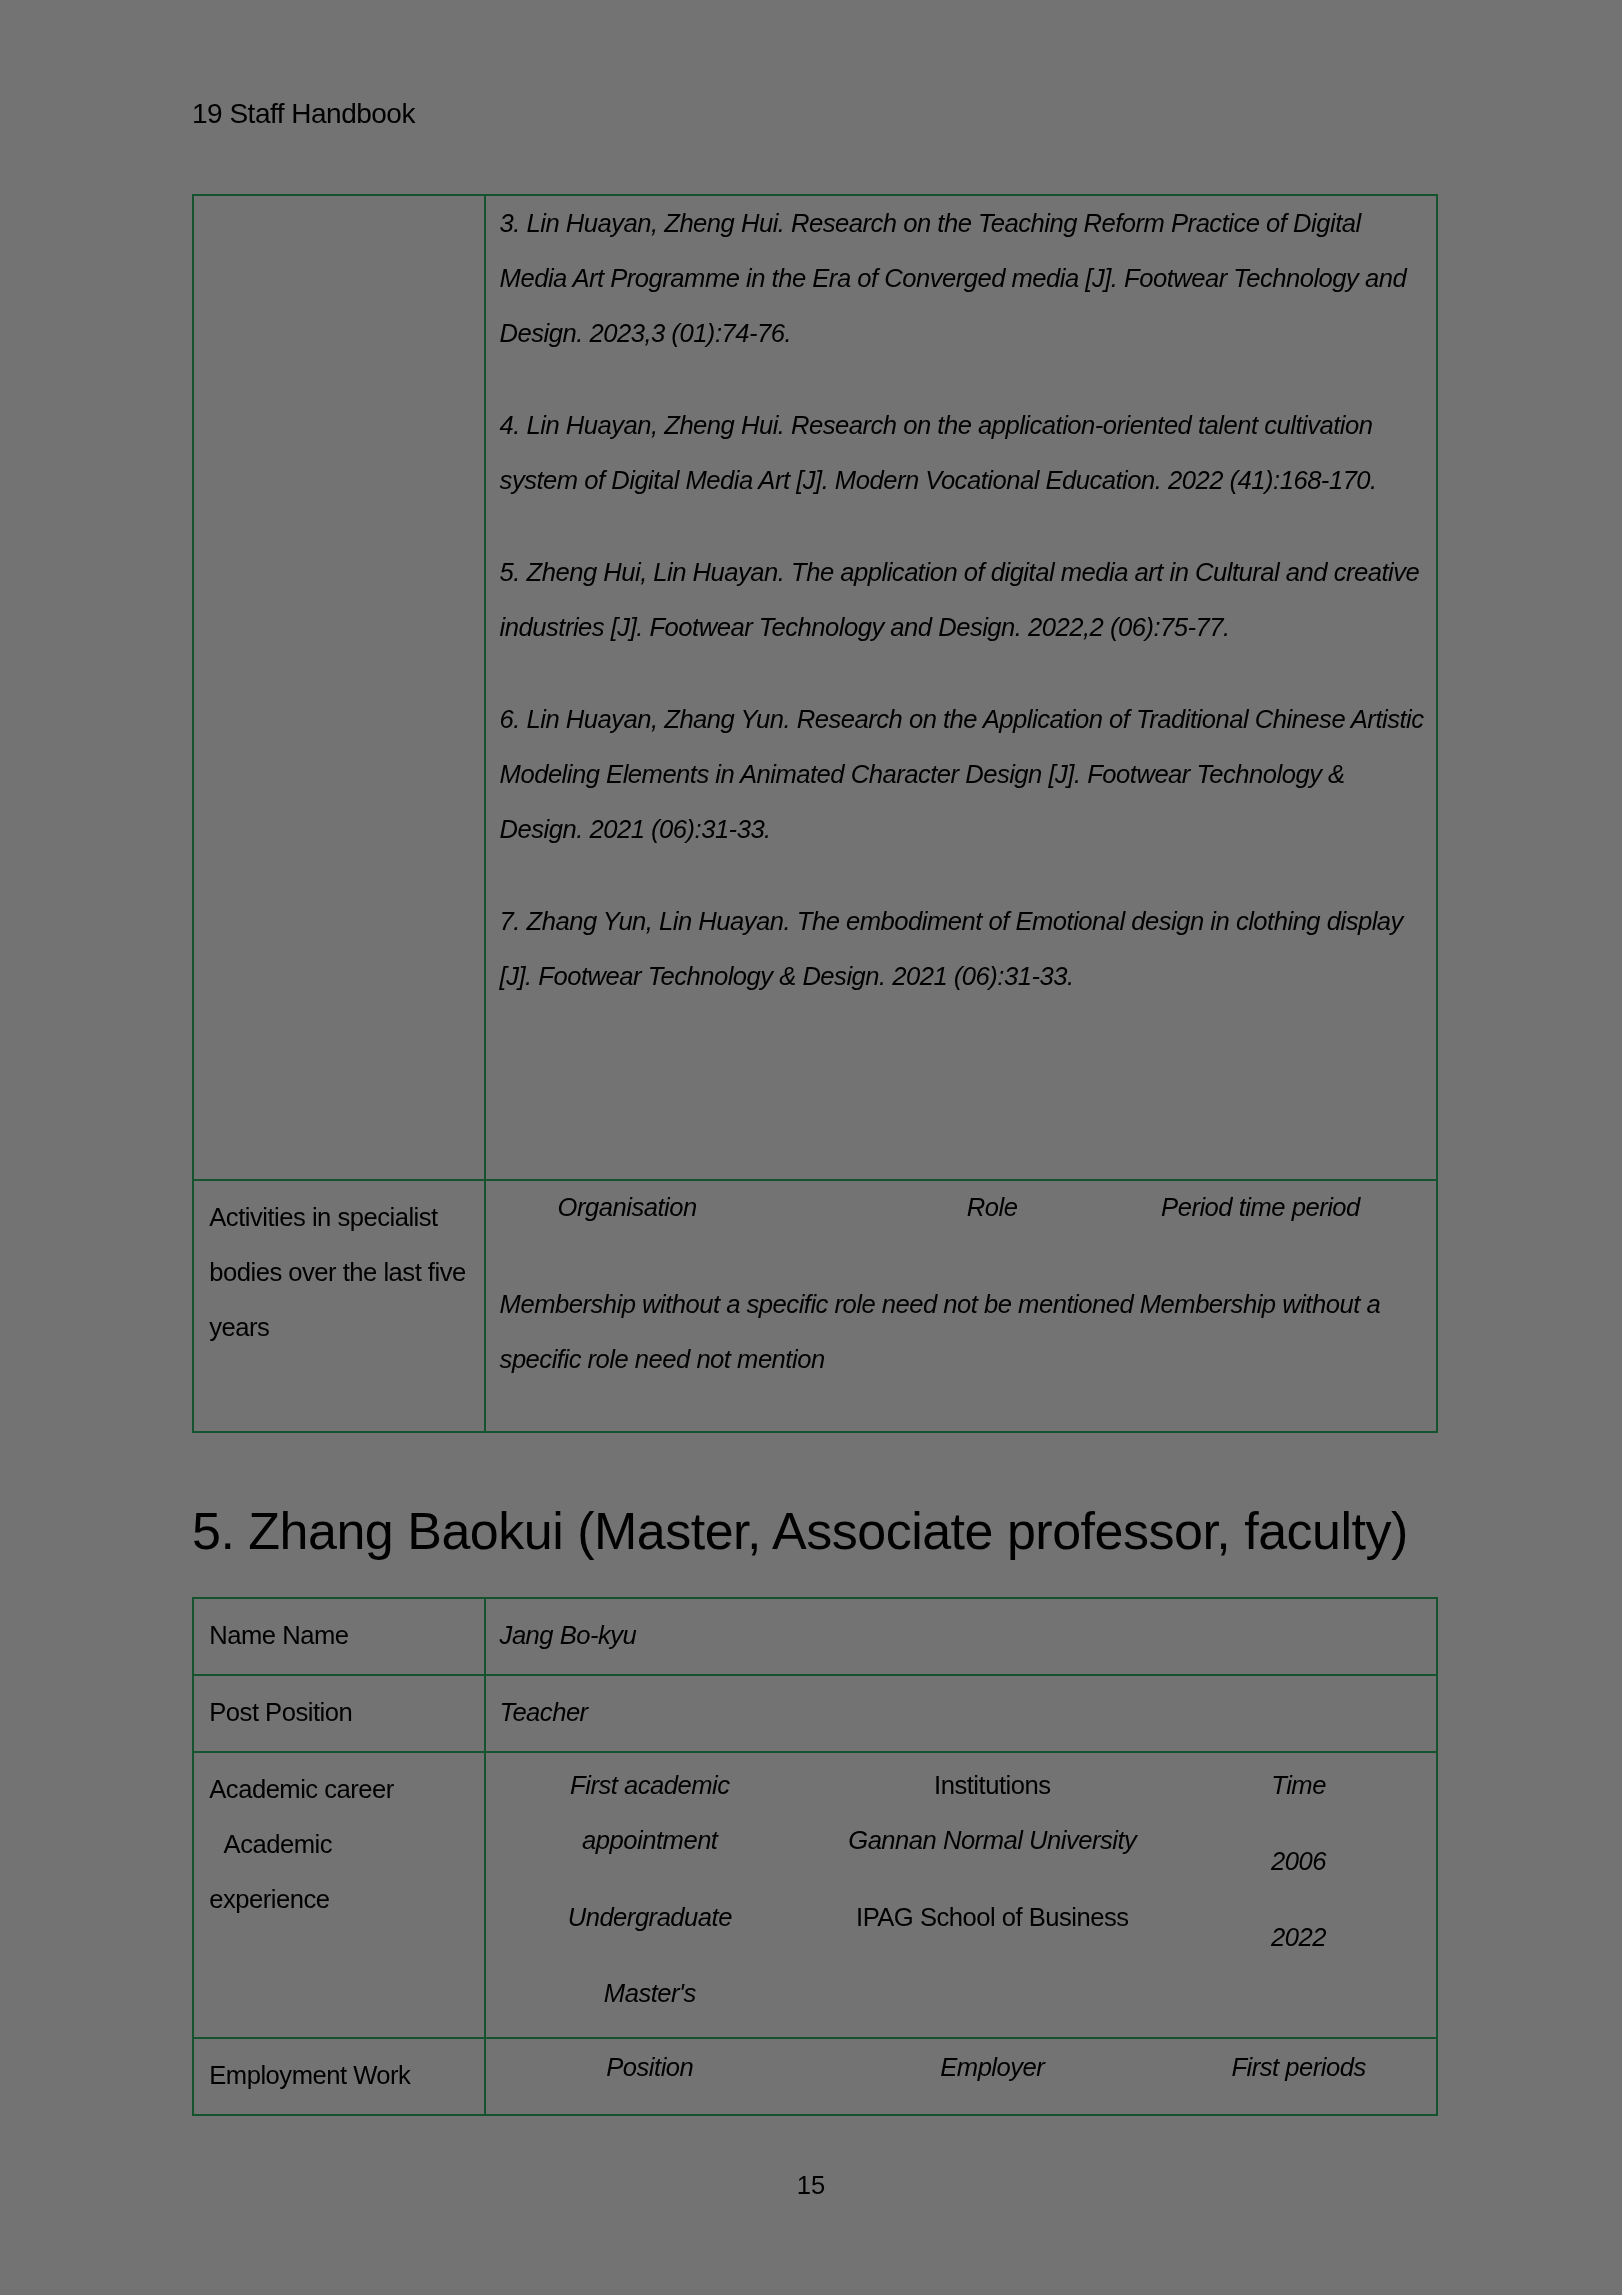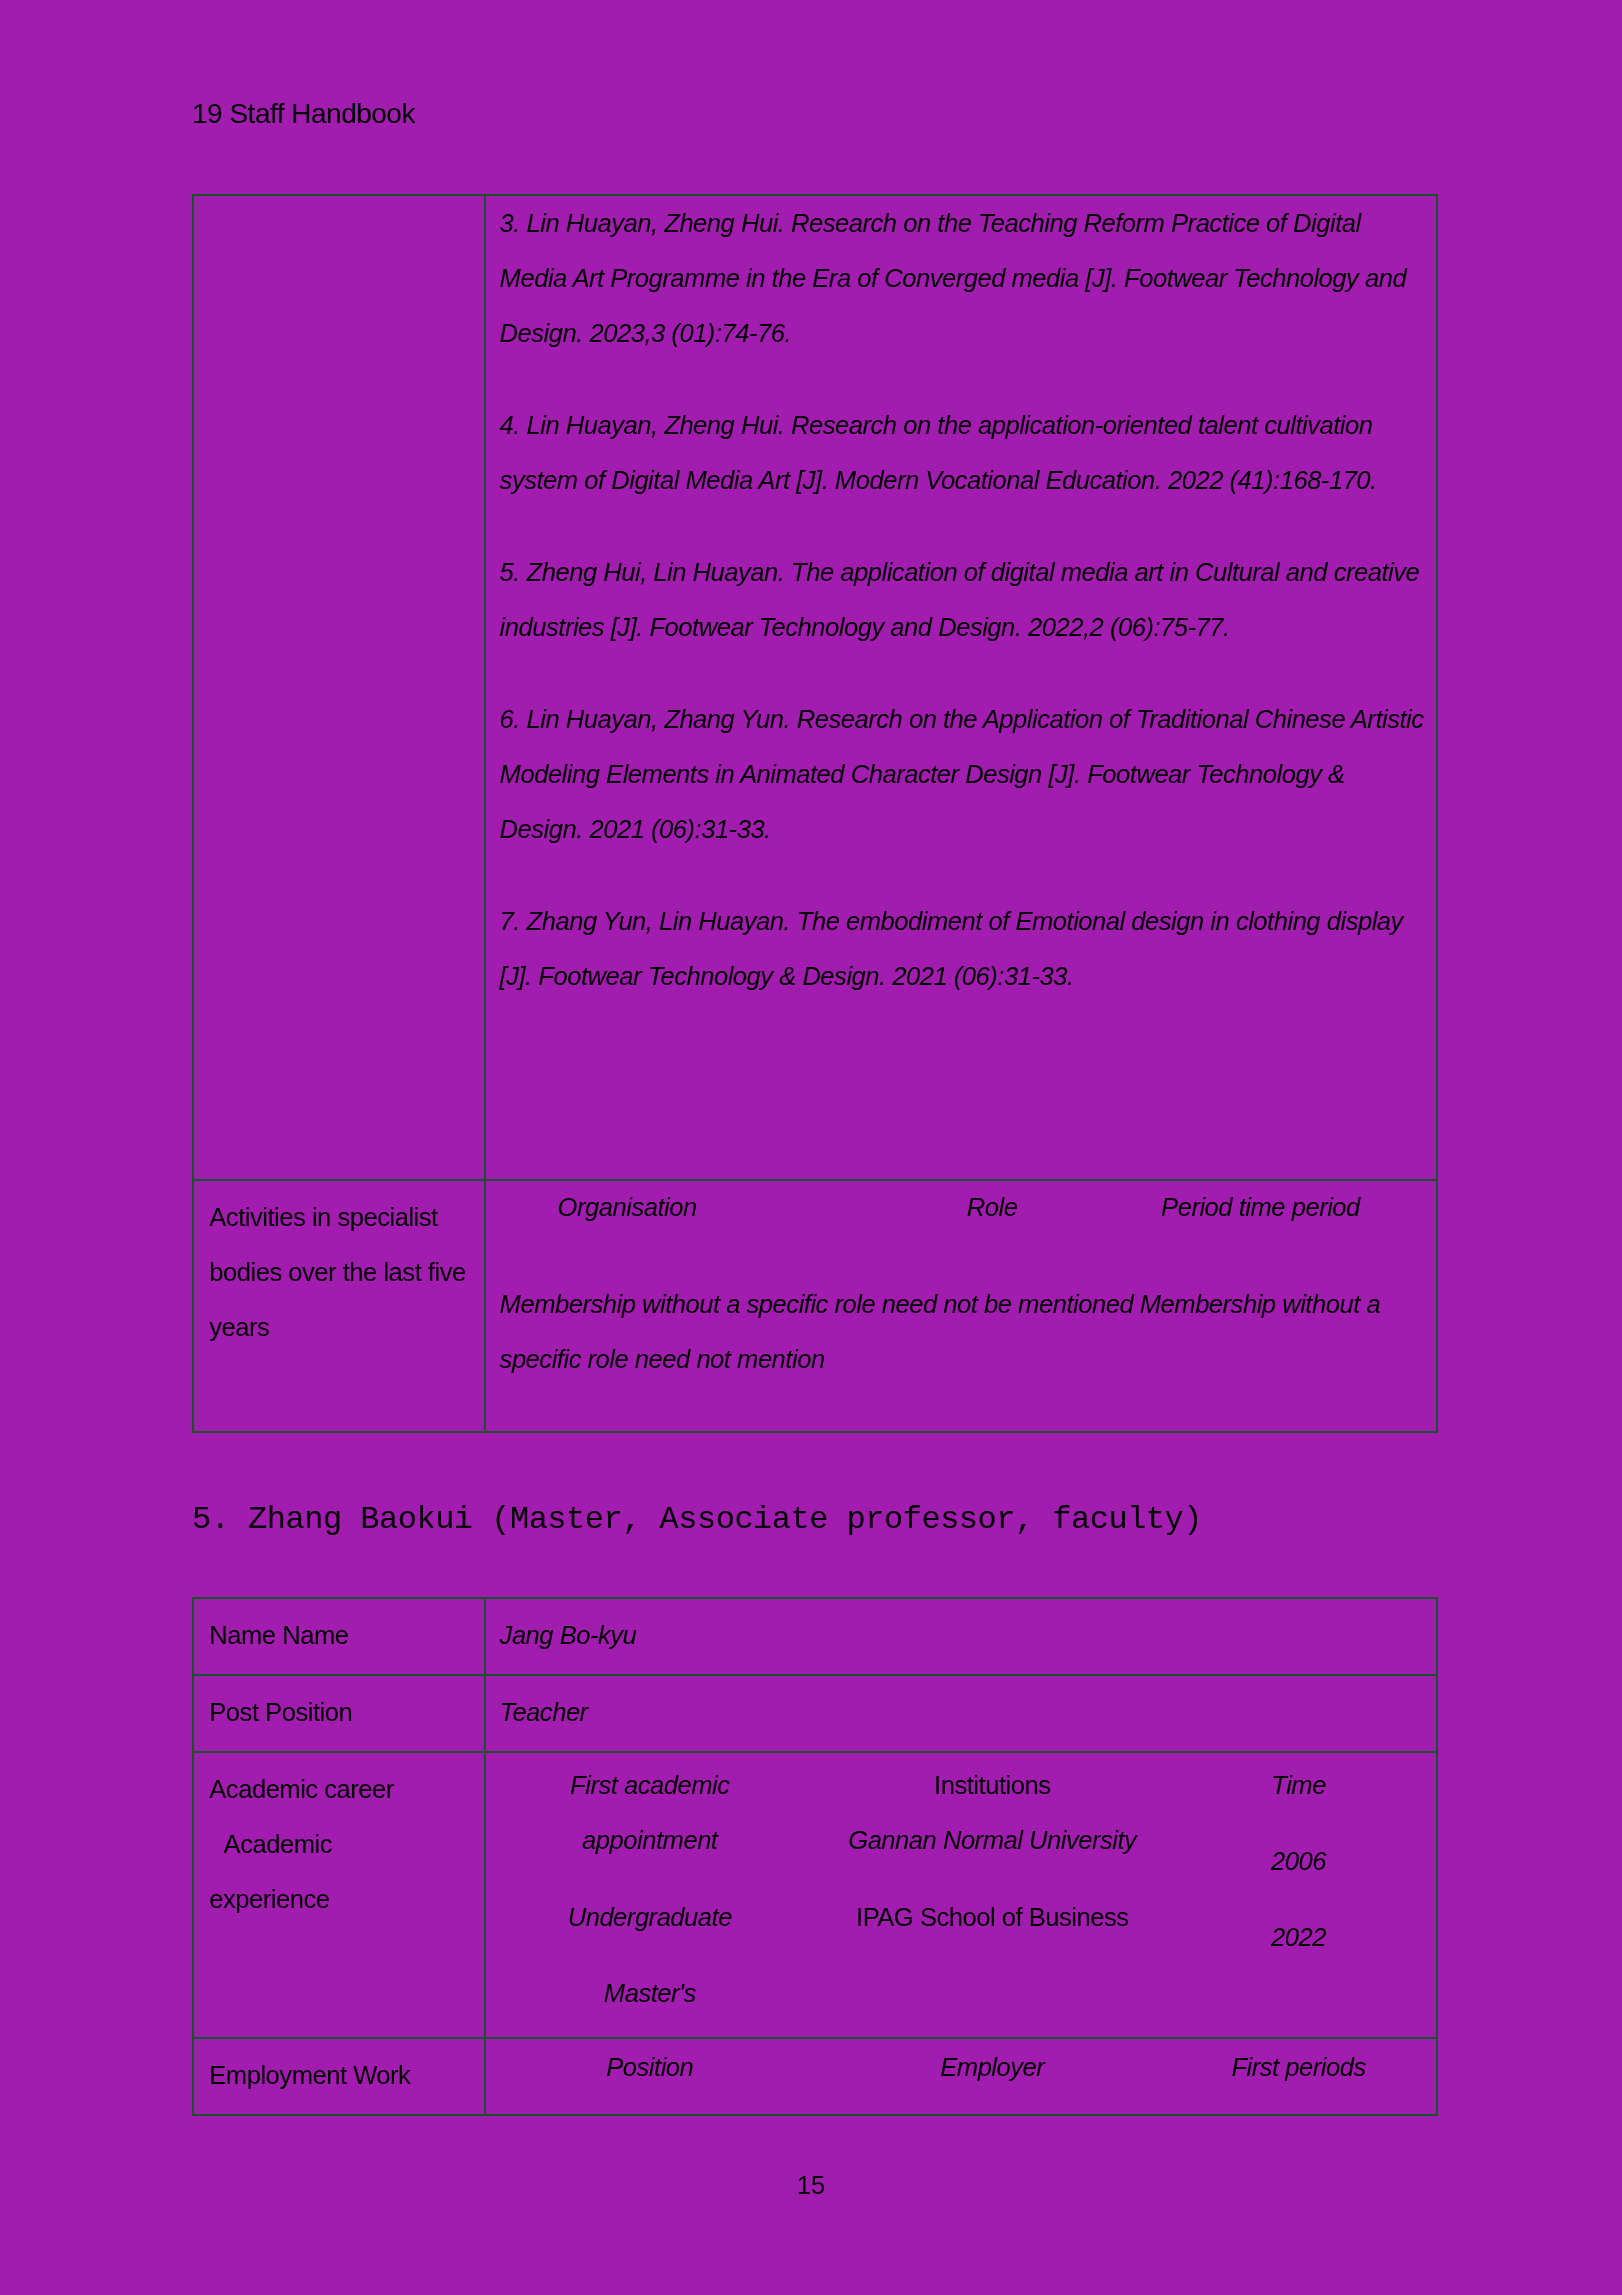--- a/index.html
+++ b/index.html
@@ -1,31 +1,31 @@
 <!DOCTYPE html>
 <html style="font-size:8.2px"><head>
   <meta charset="utf-8">
   <style>
     html, body { margin: 0; padding: 0; background: #ffffff; }
     body { width: 1622px; height: 2295px; position: relative; overflow: hidden; color: #000; font-family: "Liberation Sans", sans-serif; }
-    .page { position: absolute; left: 0; top: 0; width: 1622px; height: 2295px; background: #a21caf; }
+    .page { position: absolute; left: 0; top: 0; width: 1622px; height: 2295px; background: #737373; }
     .running-header { position: absolute; left: 192px; top: 98px; font-size: 28px; font-family: "Liberation Sans", sans-serif; letter-spacing: -0.5px; }
     table.doc { position: absolute; left: 192px; border-collapse: collapse; table-layout: fixed; width: 1246px; }
     table.doc td { border: 2px solid #14532d; vertical-align: top; padding: 0; margin-top: 8px; }
     table.doc td.lab { width: 275px; font-size: 25.6px; line-height: 55px; padding: 9.2px 0 0 15.3px; letter-spacing: -0.5px; }
     table.doc td.val { font-size: 25.6px; font-style: italic; padding-left: 13.3px; padding-right: 10.2px; letter-spacing: -0.5px; }
     .t1 { top: 194px; }
     .pubs { padding-top: 15.3px; }
     .pub { line-height: 55px; margin-bottom: 37px; font-size: 25.6px; font-style: italic; }
     .act-head { display: flex; padding-top: 8.2px; line-height: 37px; }
     .act-head .c1 { width: 317px; text-align: left; padding-left: 58px; }
     .act-head .c2 { width: 235px; text-align: center; }
     .act-head .c3 { flex: 1; text-align: right; padding-right: 66px; }
     .act-note { line-height: 55px; margin-top: 51px; }
-    .section-heading { position: absolute; left: 192px; top: 1501px; font-size: 32px; font-family: Liberation Mono, monospace; letter-spacing: -0.5px; }
+    .section-heading { position: absolute; left: 192px; top: 1501px; font-size: 52px; font-family: Liberation Sans, sans-serif; letter-spacing: -0.5px; }
     .t2 { top: 1597px; }
     .row-simple { height: 77px; }
     .row-simple td.val { padding-top: 9.2px; line-height: 55px; }
     .acad-grid { display: grid; grid-template-columns: 327px 358px 1fr; padding-top: 5.1px; }
     .acad-grid .col { text-align: center; font-size: 25.6px; }
     .acad-grid .col .it { line-height: 55px; }
     .upright { font-style: normal; }
     .emp-grid { display: grid; grid-template-columns: 327px 358px 1fr; padding-top: 8.2px; line-height: 41px; }
     .emp-grid div { text-align: center; }
     .page-number { position: absolute; left: 0; width: 1622px; top: 2171px; text-align: center; font-size: 25.6px; font-family: "Liberation Sans", sans-serif; }

